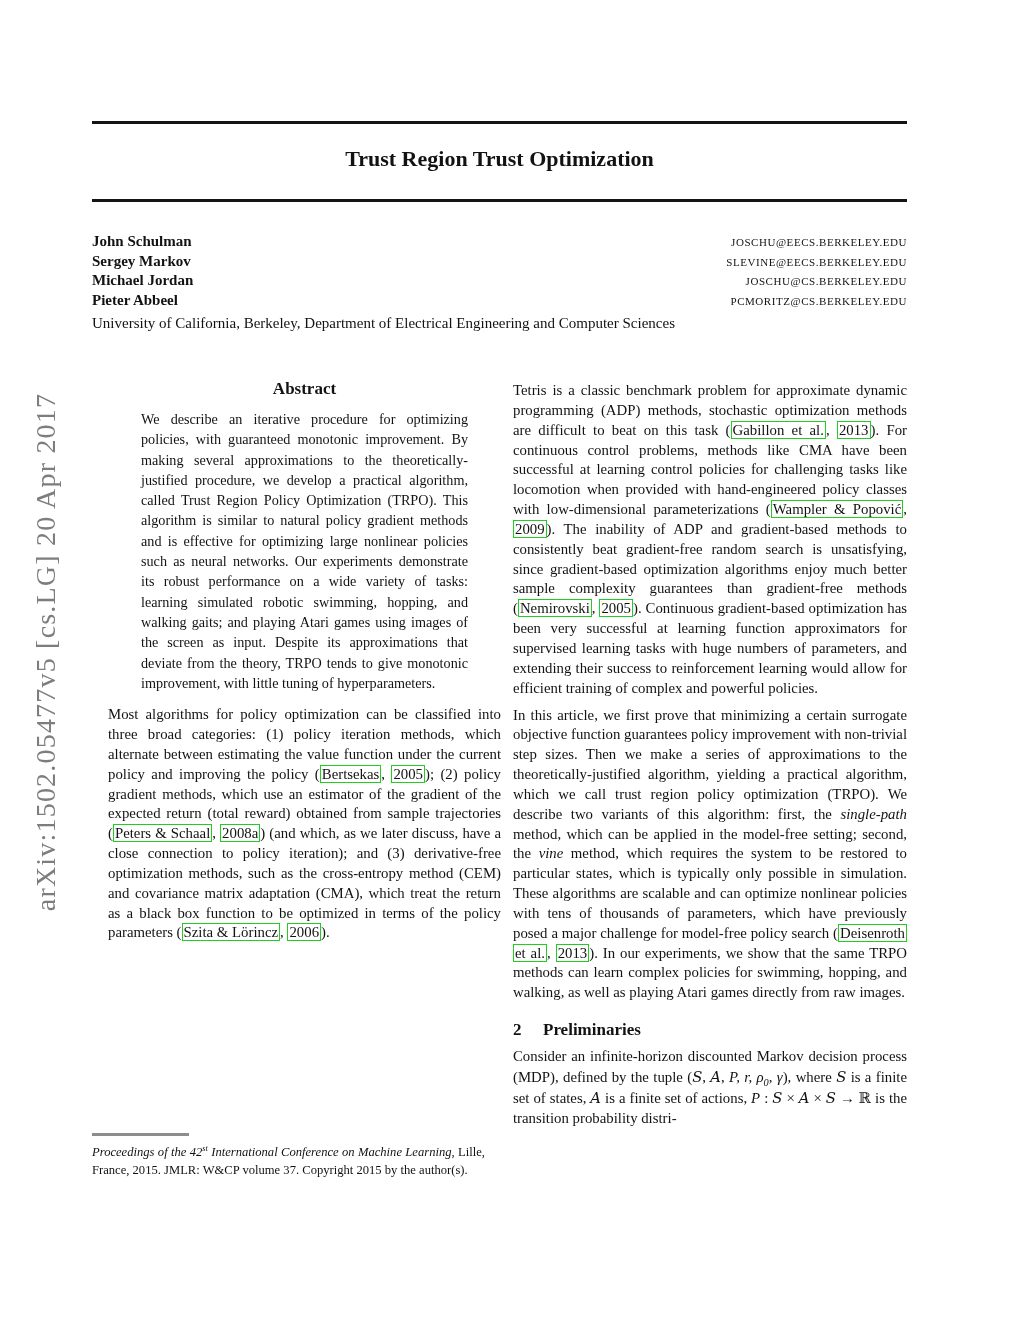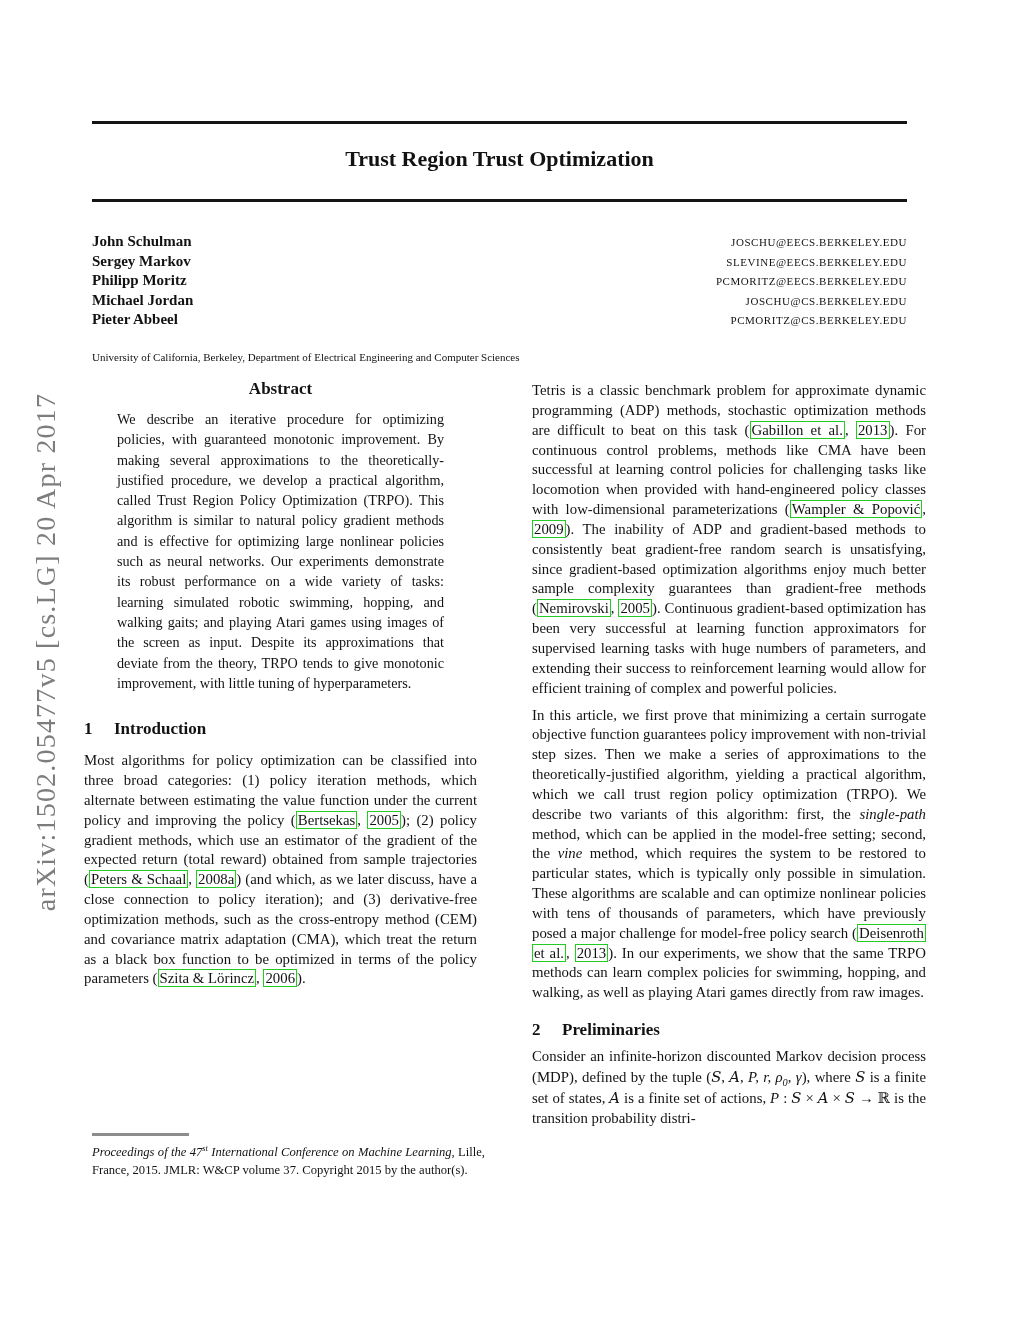--- a/index.html
+++ b/index.html
@@ -51,25 +51,25 @@
   }
   .author-row {
     display: flex;
     justify-content: space-between;
     align-items: baseline;
     height: 19.6px;
     gap: 24px;
   }
   .author-name { font-weight: bold; font-size: 15px; }
   .author-email { font-size: 11px; letter-spacing: 0.55px; }
-  .affiliation { margin-top: 20px; font-size: 11px; }
+  .affiliation { margin-top: 4px; font-size: 15px; }
   
   .col { position: absolute; text-align: justify; }
-  .col-left  { left: 84px;  top: 379px; width: 393px; }
-  .col-right { left: 513px; top: 381px; width: 394px; margin-left: 19px; }
+  .col-left  { left: 108px;  top: 379px; width: 393px; }
+  .col-right { left: 513px; top: 381px; width: 394px; }
   .abstract-heading {
     text-align: center;
     font-size: 17px;
     font-weight: bold;
   }
   .abstract-body {
     margin: 10px 33px 0 33px;
     font-size: 14.2px;
     line-height: 20.3px;
     text-align: justify;
@@ -134,56 +134,49 @@
         <div class="author-row">
           <span class="author-name">John Schulman</span>
           <span class="author-email">JOSCHU@EECS.BERKELEY.EDU</span>
         </div>
 
         <div class="author-row">
           <span class="author-name">Sergey Markov</span>
           <span class="author-email">SLEVINE@EECS.BERKELEY.EDU</span>
         </div>
 
-        <div class="author-row">
-          <span class="author-name">Philipp Moritz</span>
-          <span class="author-email">PCMORITZ@EECS.BERKELEY.EDU</span>
-        </div>
 
         <div class="author-row">
           <span class="author-name">Michael Jordan</span>
           <span class="author-email">JOSCHU@CS.BERKELEY.EDU</span>
         </div>
 
         <div class="author-row">
           <span class="author-name">Pieter Abbeel</span>
           <span class="author-email">PCMORITZ@CS.BERKELEY.EDU</span>
         </div>
       </div>
     <div class="affiliation">University of California, Berkeley, Department of Electrical Engineering and Computer Sciences</div>
   </div>
 
   <div class="col col-left">
     <div class="abstract-heading">Abstract</div>
     <div class="abstract-body">We describe an iterative procedure for optimizing policies, with guaranteed monotonic improvement. By making several approximations to the theoretically-justified procedure, we develop a practical algorithm, called Trust Region Policy Optimization (TRPO). This algorithm is similar to natural policy gradient methods and is effective for optimizing large nonlinear policies such as neural networks. Our experiments demonstrate its robust performance on a wide variety of tasks: learning simulated robotic swimming, hopping, and walking gaits; and playing Atari games using images of the screen as input. Despite its approximations that deviate from the theory, TRPO tends to give monotonic improvement, with little tuning of hyperparameters.</div>
 
-    <div class="section-heading">
-      <span class="sec-num">1</span><span>Introduction</span>
-    </div>
     <div class="body-par"><span>Most algorithms for policy optimization can be classified into three broad categories: (1) policy iteration methods, which alternate between estimating the value function under the current policy and improving the policy (</span><span class="seg-cite">Bertsekas</span><span>, </span><span class="seg-cite">2005</span><span>); (2) policy gradient methods, which use an estimator of the gradient of the expected return (total reward) obtained from sample trajectories (</span><span class="seg-cite">Peters &amp; Schaal</span><span>, </span><span class="seg-cite">2008a</span><span>) (and which, as we later discuss, have a close connection to policy iteration); and (3) derivative-free optimization methods, such as the cross-entropy method (CEM) and covariance matrix adaptation (CMA), which treat the return as a black box function to be optimized in terms of the policy parameters (</span><span class="seg-cite">Szita &amp; Lörincz</span><span>, </span><span class="seg-cite">2006</span><span>).</span></div>
   </div>
 
   <div class="col col-right">
     <div class="body-par"><span>Tetris is a classic benchmark problem for approximate dynamic programming (ADP) methods, stochastic optimization methods are difficult to beat on this task (</span><span class="seg-cite">Gabillon et al.</span><span>, </span><span class="seg-cite">2013</span><span>).  For continuous control problems, methods like CMA have been successful at learning control policies for challenging tasks like locomotion when provided with hand-engineered policy classes with low-dimensional parameterizations (</span><span class="seg-cite">Wampler &amp; Popović</span><span>, </span><span class="seg-cite">2009</span><span>).  The inability of ADP and gradient-based methods to consistently beat gradient-free random search is unsatisfying, since gradient-based optimization algorithms enjoy much better sample complexity guarantees than gradient-free methods (</span><span class="seg-cite">Nemirovski</span><span>, </span><span class="seg-cite">2005</span><span>).  Continuous gradient-based optimization has been very successful at learning function approximators for supervised learning tasks with huge numbers of parameters, and extending their success to reinforcement learning would allow for efficient training of complex and powerful policies.</span></div>
     <div class="body-par"><span>In this article, we first prove that minimizing a certain surrogate objective function guarantees policy improvement with non-trivial step sizes.  Then we make a series of approximations to the theoretically-justified algorithm, yielding a practical algorithm, which we call trust region policy optimization (TRPO). We describe two variants of this algorithm: first, the </span><span class="seg-i">single-path</span><span> method, which can be applied in the model-free setting; second, the </span><span class="seg-i">vine</span><span> method, which requires the system to be restored to particular states, which is typically only possible in simulation.  These algorithms are scalable and can optimize nonlinear policies with tens of thousands of parameters, which have previously posed a major challenge for model-free policy search (</span><span class="seg-cite">Deisenroth et al.</span><span>, </span><span class="seg-cite">2013</span><span>). In our experiments, we show that the same TRPO methods can learn complex policies for swimming, hopping, and walking, as well as playing Atari games directly from raw images.</span></div>
 
     <div class="section-heading">
       <span class="sec-num">2</span><span>Preliminaries</span>
     </div>
     <div class="body-par"><span>Consider an infinite-horizon discounted Markov decision process (MDP), defined by the tuple (</span><span class="seg-cal">S</span><span>, </span><span class="seg-cal">A</span><span>, </span><span class="seg-i">P, r, ρ</span><span class="seg-sub">0</span><span class="seg-i">, γ</span><span>), where </span><span class="seg-cal">S</span><span> is a finite set of states, </span><span class="seg-cal">A</span><span> is a finite set of actions, </span><span class="seg-i">P</span><span> : </span><span class="seg-cal">S</span><span> × </span><span class="seg-cal">A</span><span> × </span><span class="seg-cal">S</span><span> → ℝ is the transition probability distri-</span></div>
   </div>
 
   <div class="footnote">
     <div class="footnote-rule"></div>
-    <div class="footnote-text"><span class="seg-i">Proceedings of the 47</span><span class="seg-isup">st</span><span class="seg-i"> International Conference on Machine Learning</span><span>, Lille, France, 2015. JMLR: W&amp;CP volume 37. Copyright 2015 by the author(s).</span></div>
+    <div class="footnote-text"><span class="seg-i">Proceedings of the 42</span><span class="seg-isup">st</span><span class="seg-i"> International Conference on Machine Learning</span><span>, Lille, France, 2015. JMLR: W&amp;CP volume 37. Copyright 2015 by the author(s).</span></div>
   </div>
 
 </div>
 
 </body></html>

